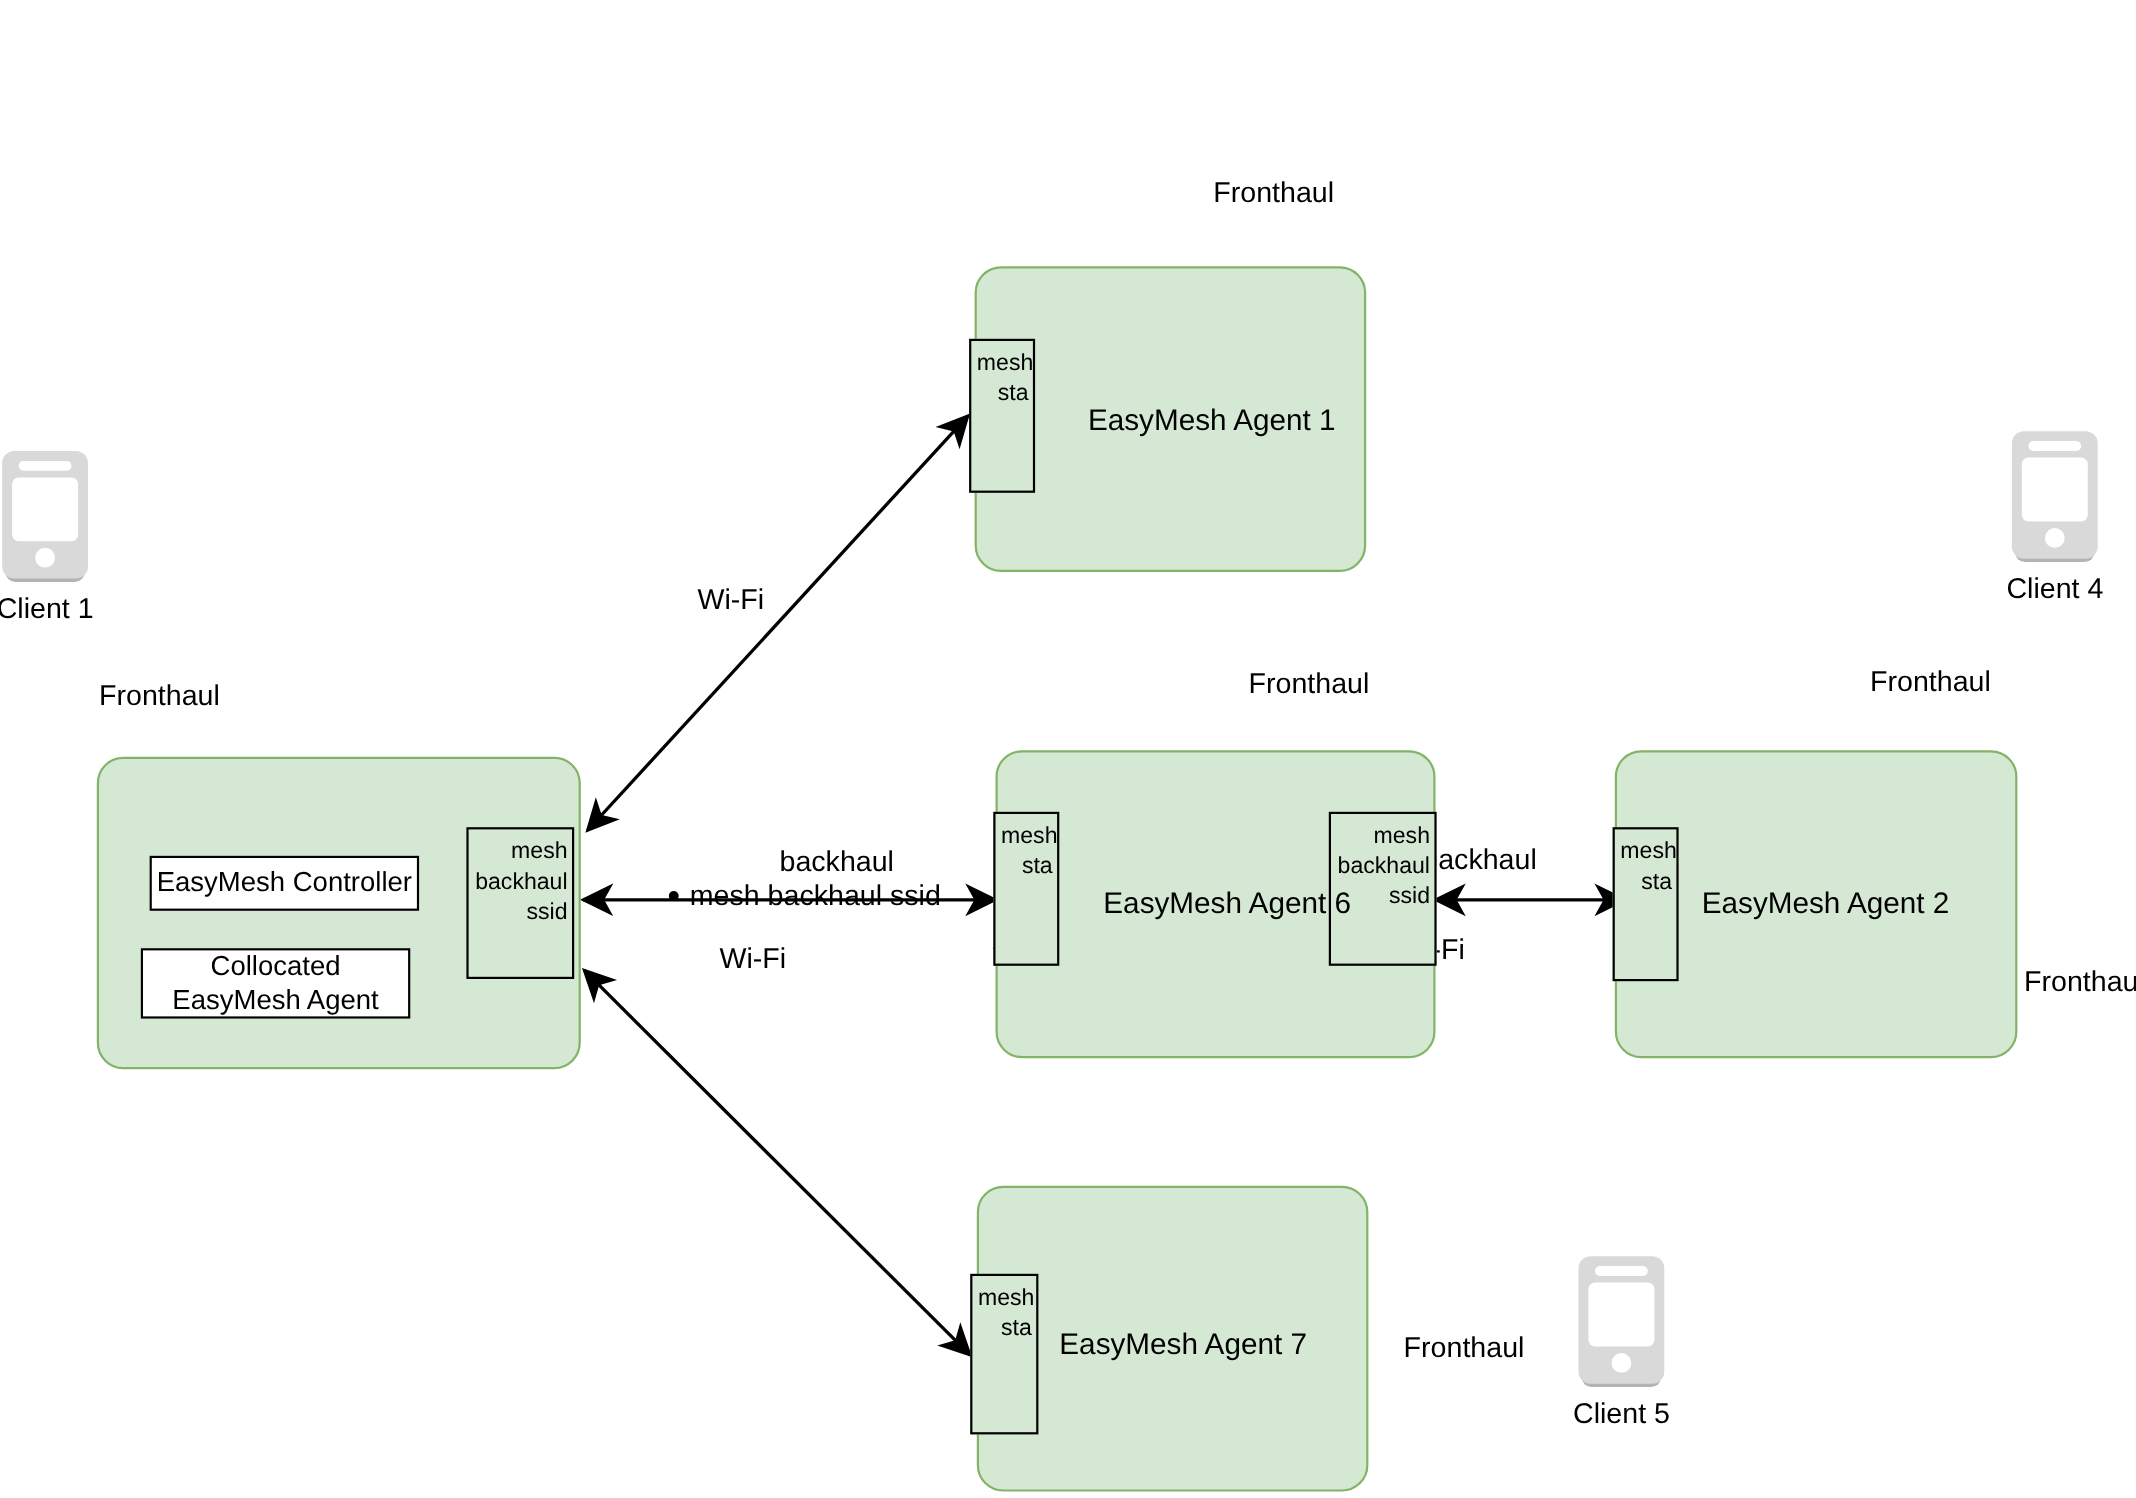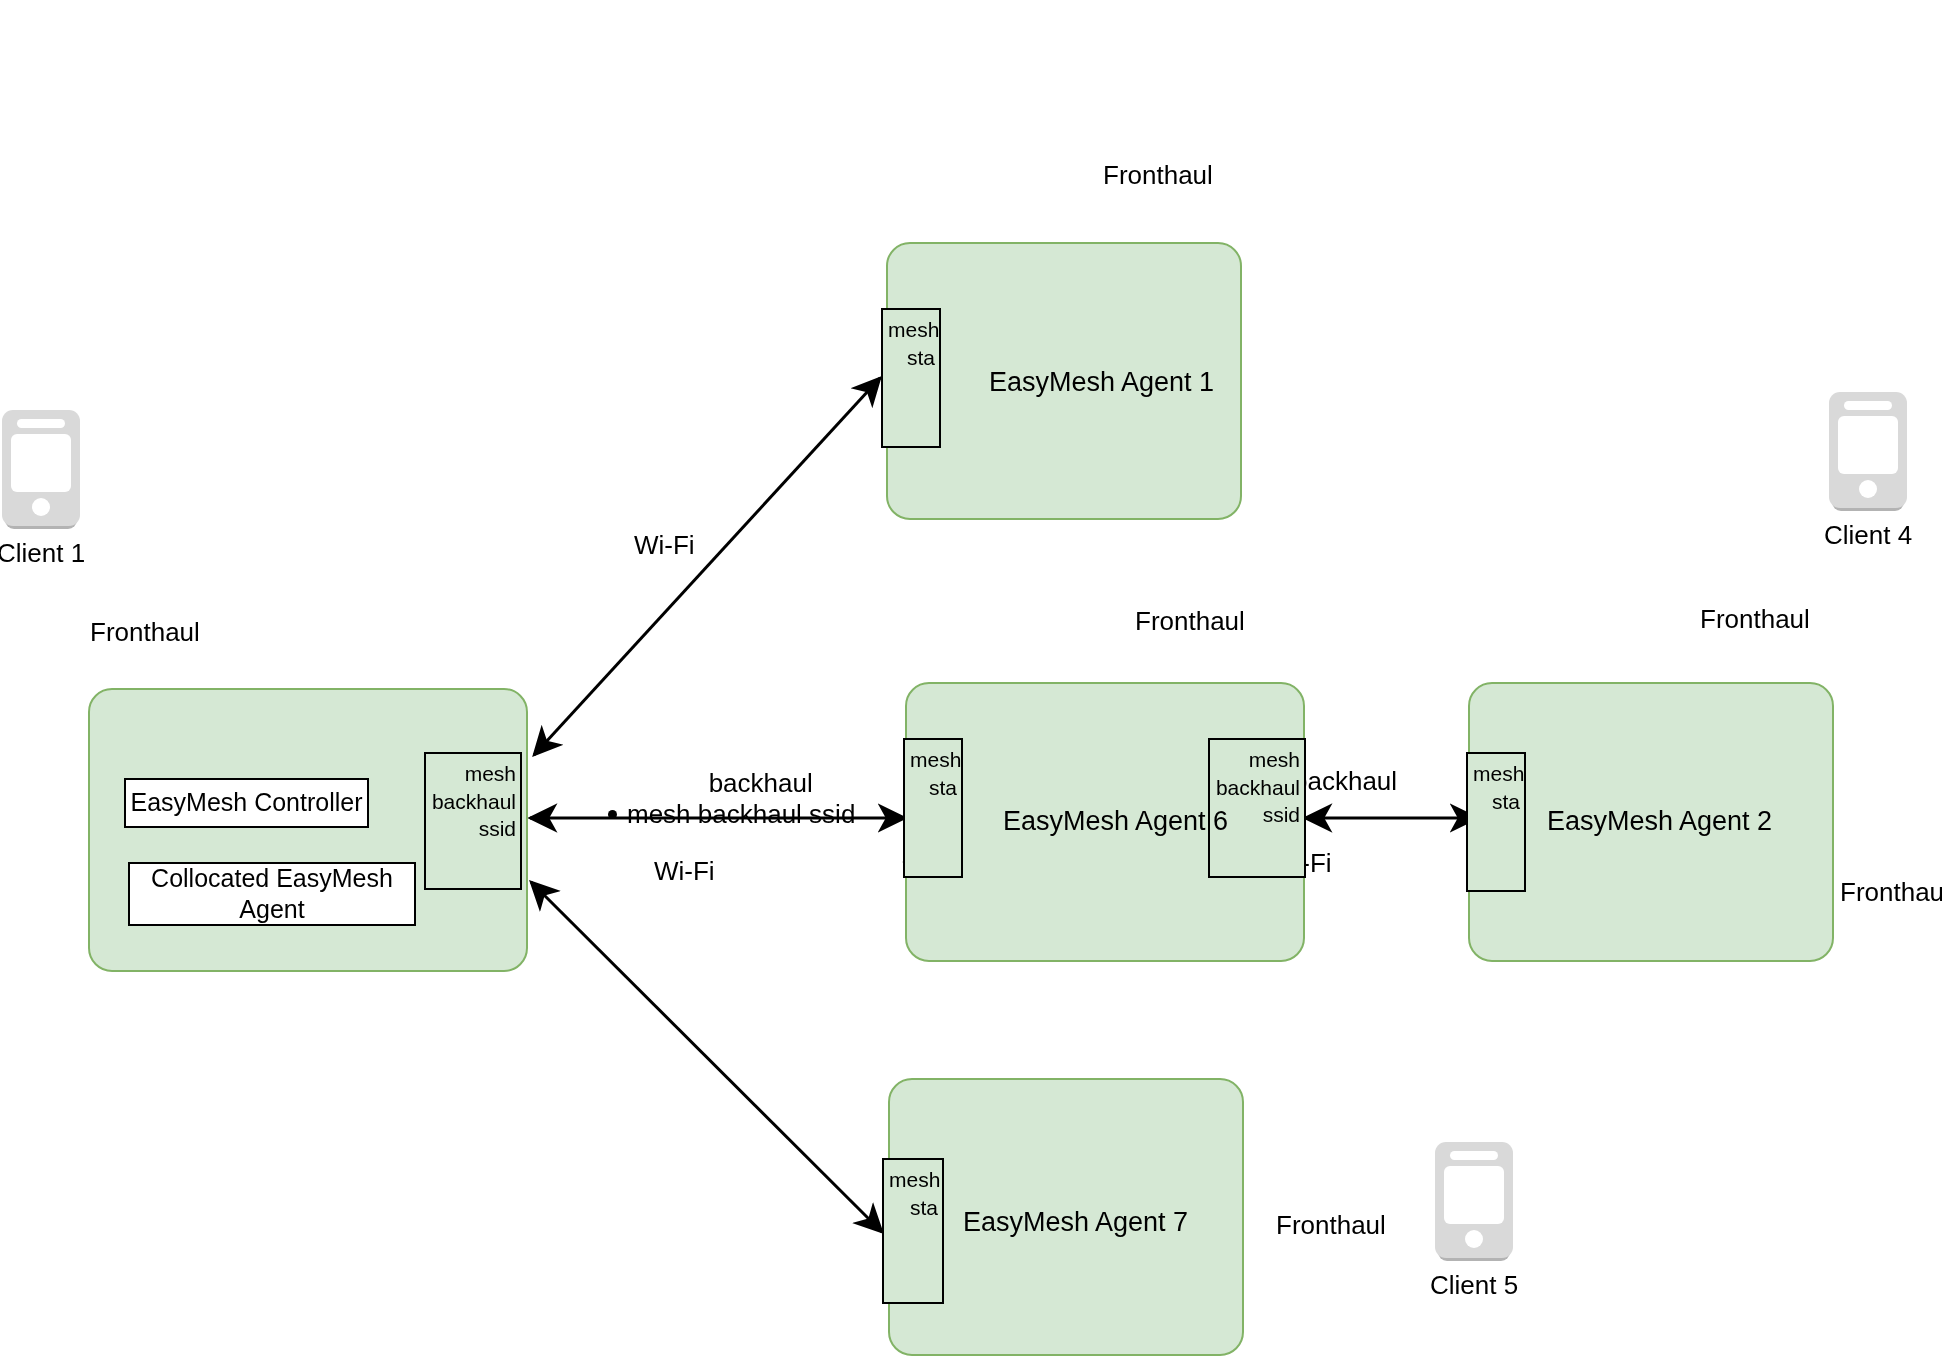--- a/index.html
+++ b/index.html
@@ -208,25 +208,25 @@
 
     <line x1="975" y1="862" x2="905" y2="862" stroke="#000" stroke-width="3" marker-end="url(#ah)"></line>
 
     <line x1="1305" y1="818" x2="1477" y2="818" stroke="#000" stroke-width="3" marker-start="url(#ah)" marker-end="url(#ah)"></line>
 
     <line x1="531" y1="882" x2="882" y2="1232" stroke="#000" stroke-width="3" marker-start="url(#ah)" marker-end="url(#ah)"></line>
   </svg>
 
   <div class="node-box" style="left:88px; top:688px; width:440px; height:284px;"></div>
 
-  <div class="inner-box" style="left:124px; top:778px; width:245px; height:50px;">
+  <div class="inner-box" style="left:136px; top:778px; width:245px; height:50px;">
     <span>EasyMesh Controller</span>
   </div>
 
-  <div class="inner-box" style="left:128px; top:862px; width:288px; height:64px; padding:0 6px;">
+  <div class="inner-box" style="left:128px; top:862px; width:245px; height:64px; padding:0 6px;">
     <span>Collocated EasyMesh Agent</span>
   </div>
 
   <div class="port-box" style="left:424px; top:752px; width:98px; height:138px; white-space:pre-line;">mesh
 backhaul
 ssid</div>
 
   <div class="node-box" style="left:886px; top:242px; width:356px; height:278px;"></div>
   <div class="node-title" style="left:962px; top:366px;margin-left:27px;">EasyMesh Agent 1</div>
   <div class="port-box" style="left:881px; top:308px; width:60px; height:140px; white-space:pre-line;">mesh

